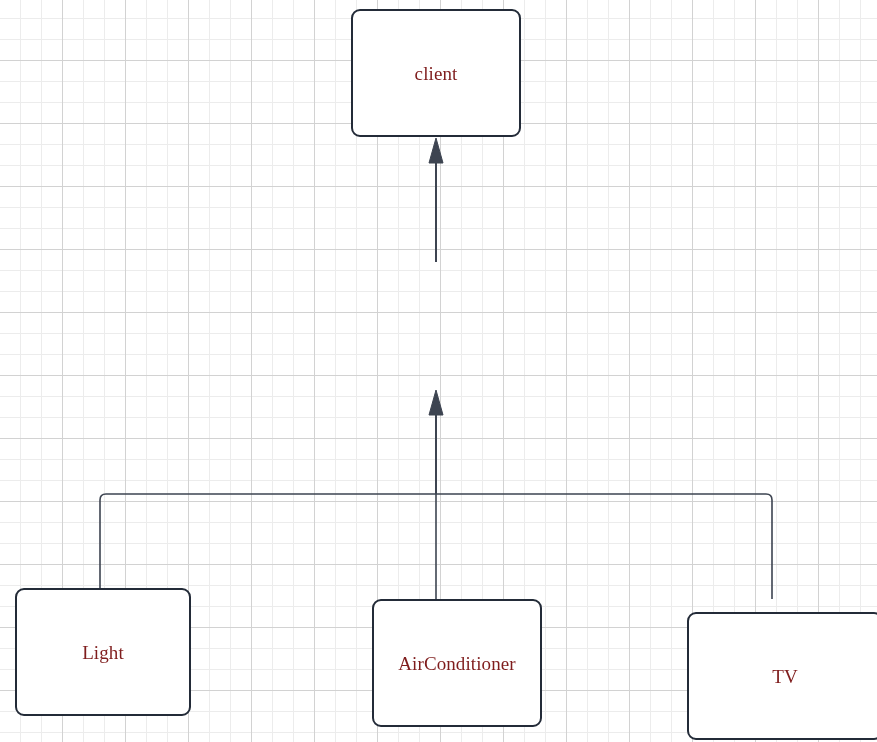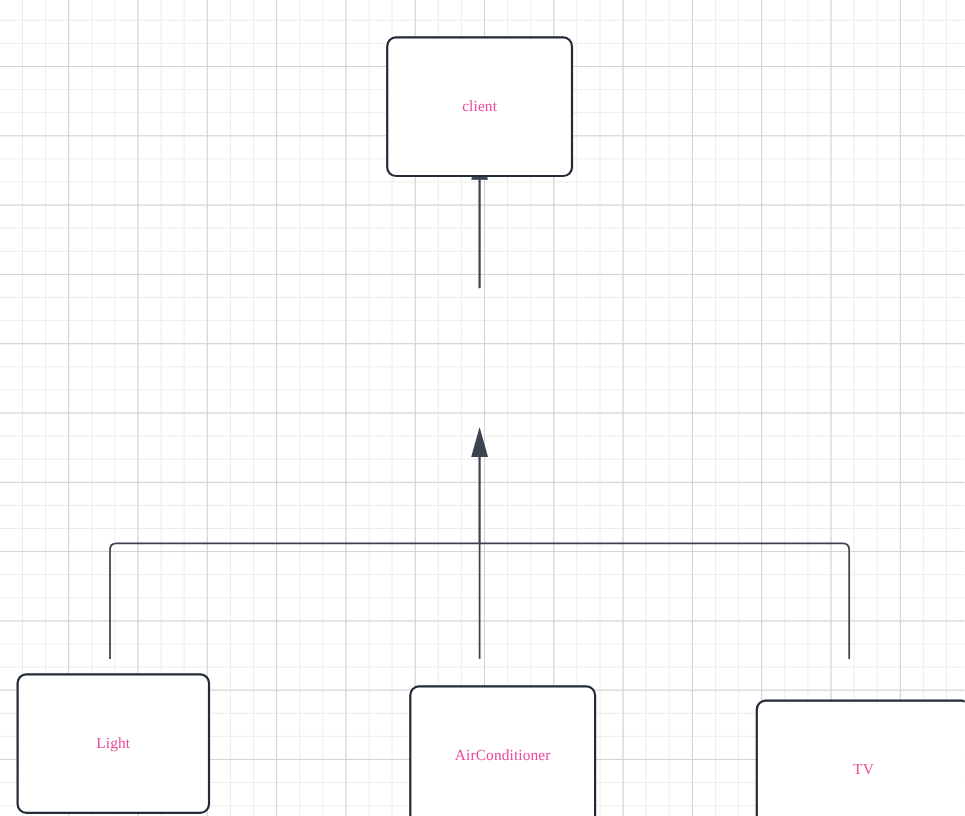--- a/index.html
+++ b/index.html
@@ -46,26 +46,25 @@
   .node {
     position: absolute;
     box-sizing: border-box;
     background-color: #ffffff;
     border: 2px solid #232b38;
     border-radius: 9px;
     display: flex;
     align-items: center;
     justify-content: center;
     text-align: center;
-    color: #ec4899;
-    font-size: 14px;
+    color: #7f1d1d;
+    font-size: 19px;
     line-height: 27px;
     letter-spacing: 0.1px;
     white-space: pre-line;
-    margin-top: 24px;
   }
 
   #node-client        { left: 351px; top: 9px;   width: 170px; height: 128px; }
   #node-facade        { left: 351px; top: 262px; width: 170px; height: 128px; }
   #node-light         { left: 15px;  top: 588px; width: 176px; height: 128px; }
   #node-airconditioner{ left: 372px; top: 599px; width: 170px; height: 128px; }
   #node-tv            { left: 687px; top: 612px; width: 196px; height: 128px; text-align: center; }
 </style>
 </head>
 <body>

